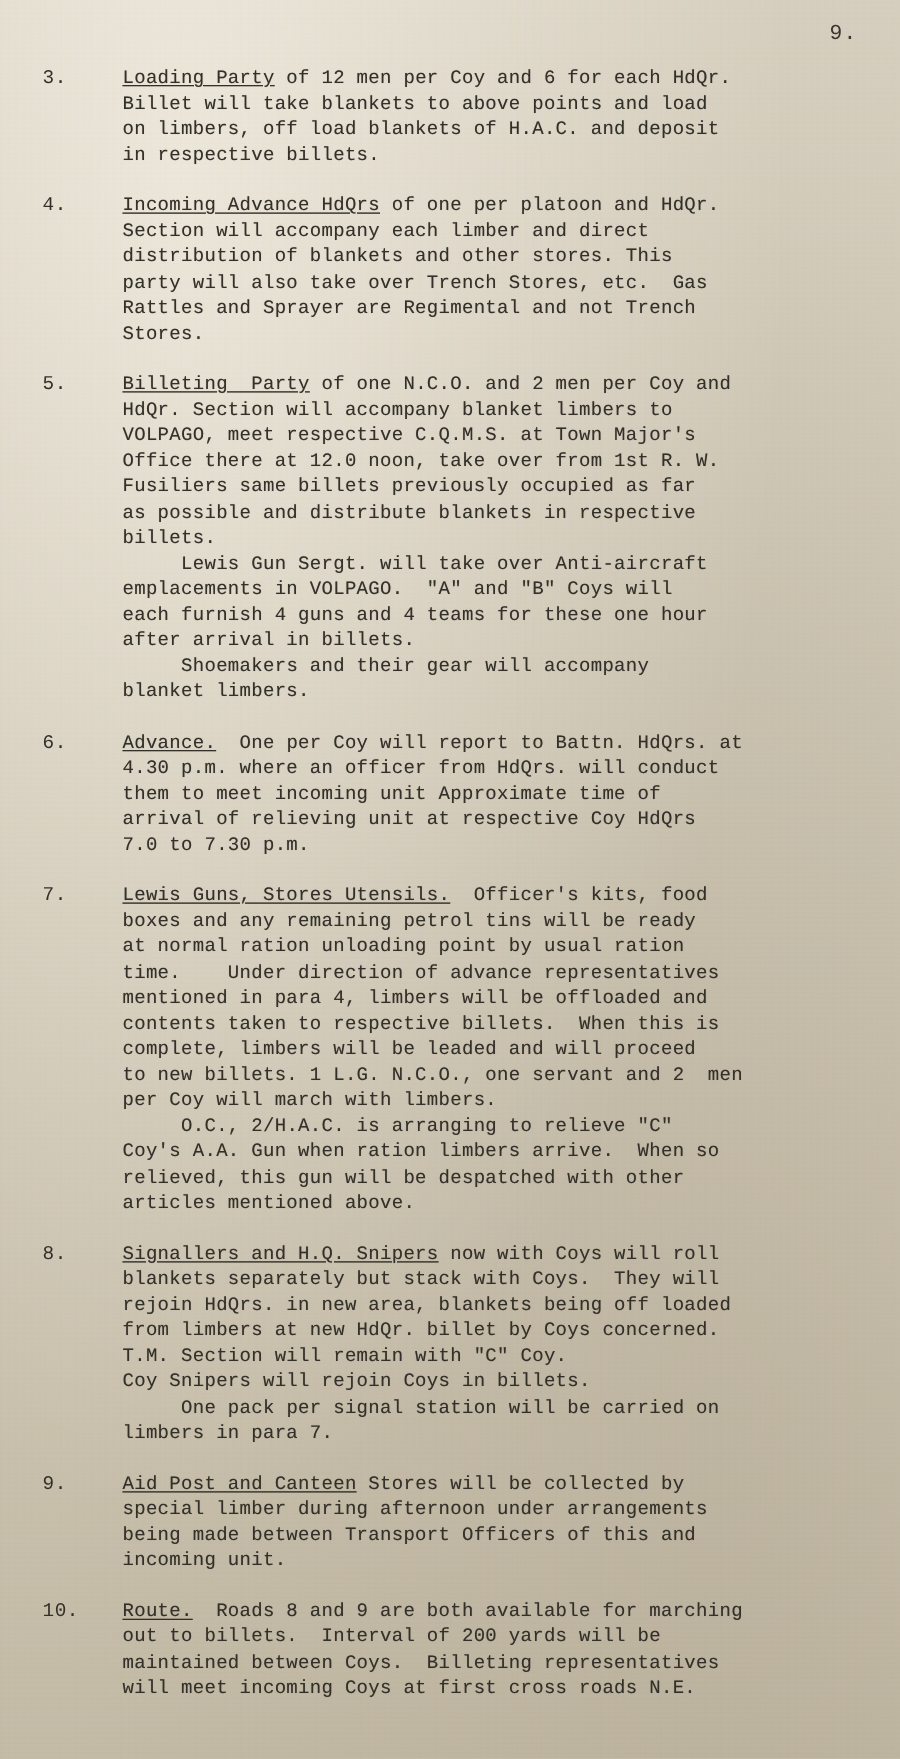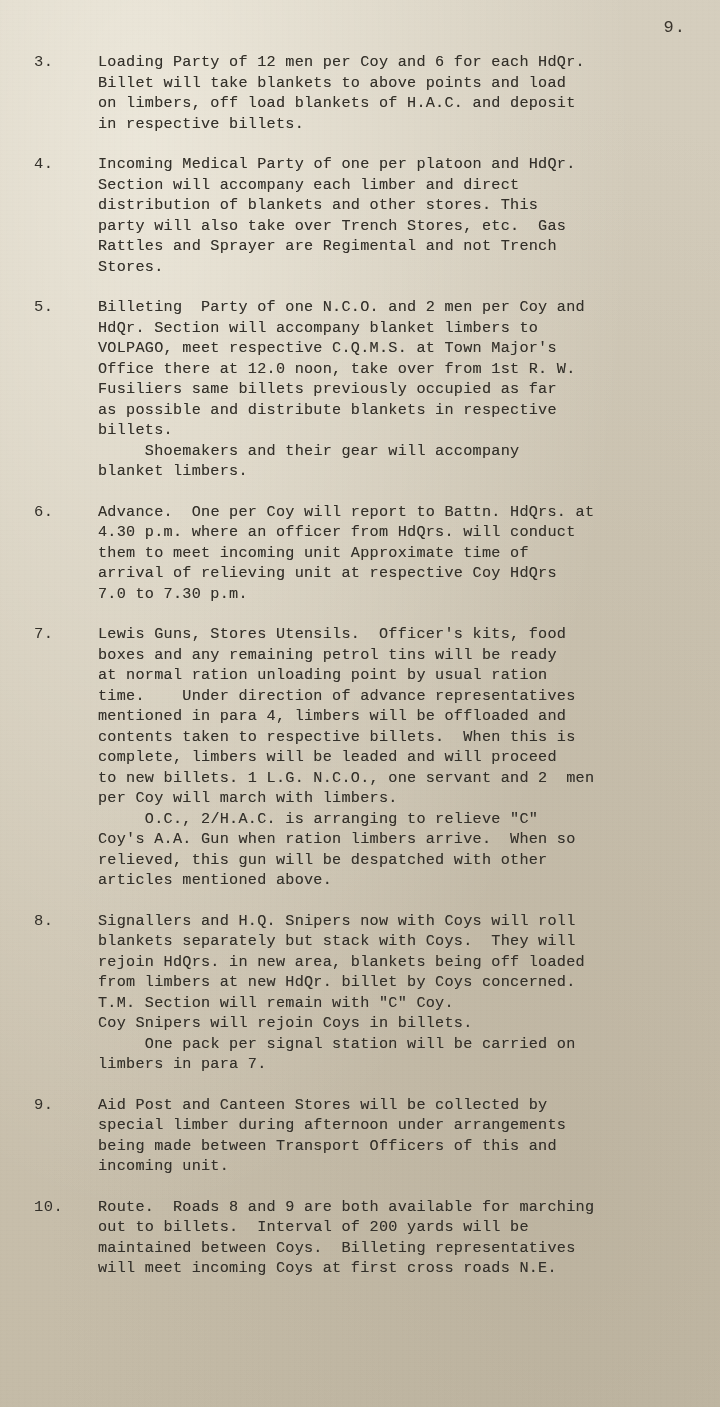--- a/index.html
+++ b/index.html
@@ -60,20 +60,21 @@
   .para {
     flex: 1 1 auto;
     font-size: 15.2px;
     line-height: 20.5px;
     letter-spacing: 0.25px;
     white-space: pre-wrap;
     color: #33302a;
     text-shadow: 0 0 0.6px rgba(40,36,30,0.35);
   }
   .para .head {
+    text-decoration: underline;
     text-underline-offset: 2px;
   }
   .indent {
     display: block;
     white-space: pre-wrap;
   }
   .under {
     text-underline-offset: 2px;
   }
 </style>
@@ -90,37 +91,40 @@
     <div class="item">
       <div class="num">3.</div>
       <div class="para"><span class="head">Loading Party</span><span> of 12 men per Coy and 6 for each HdQr.
 Billet will take blankets to above points and load
 on limbers, off load blankets of H.A.C. and deposit
 in respective billets.</span></div>
     </div>
 
     <div class="item">
       <div class="num">4.</div>
-      <div class="para"><span class="head">Incoming Medical Party</span><span> of one per platoon and HdQr.
+      <div class="para"><span class="head">Incoming Advance HdQrs</span><span> of one per platoon and HdQr.
 Section will accompany each limber and direct
 distribution of blankets and other stores. This
 party will also take over Trench Stores, etc.  Gas
 Rattles and Sprayer are Regimental and </span><span class="under">not</span><span> Trench
 Stores.</span></div>
     </div>
 
     <div class="item">
       <div class="num">5.</div>
       <div class="para"><span class="head">Billeting  Party</span><span> of one N.C.O. and 2 men per Coy and
 HdQr. Section will accompany blanket limbers to
 VOLPAGO, meet respective C.Q.M.S. at Town Major's
 Office there at 12.0 noon, take over from 1st R. W.
 Fusiliers same billets previously occupied as far
 as possible and distribute blankets in respective
-billets.</span><span class="indent">     Shoemakers and their gear will accompany
+billets.</span><span class="indent">     Lewis Gun Sergt. will take over Anti-aircraft
+emplacements in VOLPAGO.  "A" and "B" Coys will
+each furnish 4 guns and 4 teams for these one hour
+after arrival in billets.</span><span class="indent">     Shoemakers and their gear will accompany
 blanket limbers.</span></div>
     </div>
 
     <div class="item">
       <div class="num">6.</div>
       <div class="para"><span class="head">Advance.</span><span>  One per Coy will report to Battn. HdQrs. at
 4.30 p.m. where an officer from HdQrs. will conduct
 them to meet incoming unit Approximate time of
 arrival of relieving unit at respective Coy HdQrs
 7.0 to 7.30 p.m.</span></div>

